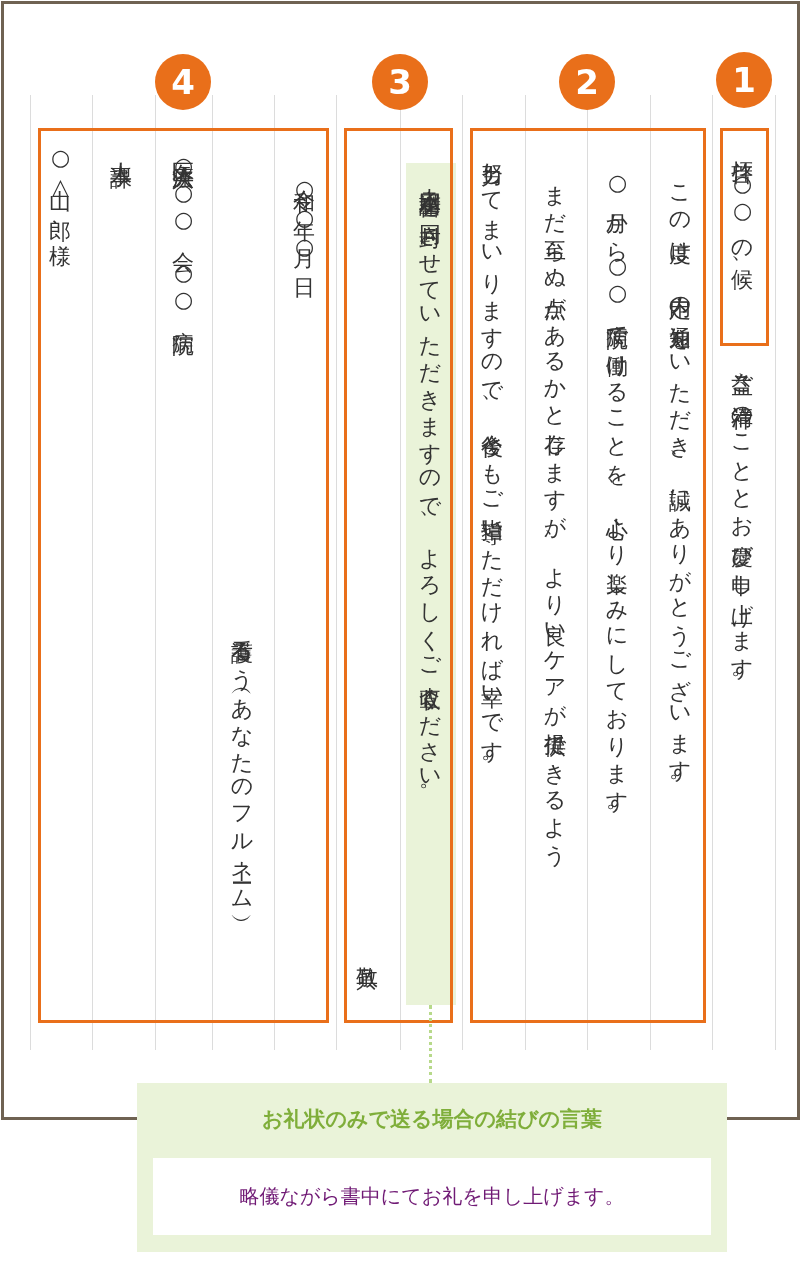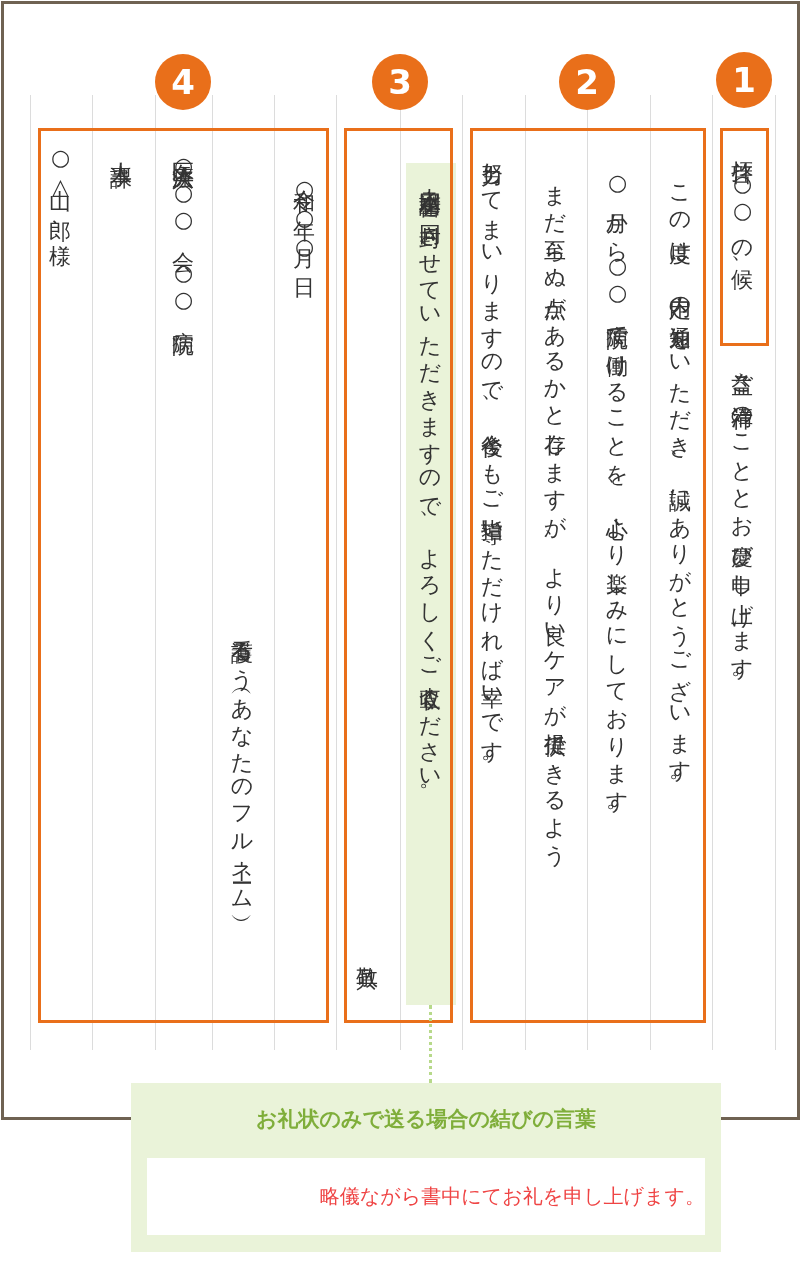--- a/index.html
+++ b/index.html
@@ -10,28 +10,28 @@
   .vline { position: absolute; top: 95px; height: 955px; width: 1px; background: #dcdcdc; }
   .badge { position: absolute; width: 56px; height: 56px; border-radius: 50%;
            background: #e96f1a; color: #fff; font-family: "DejaVu Sans", sans-serif;
            font-weight: bold; font-size: 34px; line-height: 56px; text-align: center; }
   .obox { position: absolute; border: 3px solid #e96f1a; box-sizing: border-box; }
   .col { position: absolute; writing-mode: vertical-rl; font-size: 22px;
          letter-spacing: 2px; line-height: 1; white-space: nowrap; color: #333; }
   .hl { position: absolute; background: #eaf3d9; }
   .dots { position: absolute; left: 429px; top: 1005px; width: 0; height: 78px;
           border-left: 3px dotted #b7d98a; }
-  .callout { position: absolute; left: 131px; top: 1083px; width: 590px; height: 169px;
+  .callout { position: absolute; left: 137px; top: 1083px; width: 590px; height: 169px;
              background: #eaf3d9; }
   .callout-title { position: absolute; left: 0; right: 0; top: 22px; text-align: center;
                    font-family: "DejaVu Sans", sans-serif; font-weight: bold; font-size: 21px;
                    color: #7fae3a; }
   .callout-inner { position: absolute; left: 16px; right: 16px; top: 75px; height: 77px;
-                   background: #fff; text-align: right; line-height: 77px;
-                   font-family: "DejaVu Sans", sans-serif; font-size: 20px; color: #ef4444; }
+                   background: #fff; text-align: center; line-height: 77px;
+                   font-family: "DejaVu Sans", sans-serif; font-size: 20px; color: #701a75; }
 </style>
 </head>
 <body>
 
 <div class="frame"></div>
 
 <div>
   <div class="vline" style="left:30px"></div>
   <div class="vline" style="left:92px"></div>
   <div class="vline" style="left:155px"></div>

